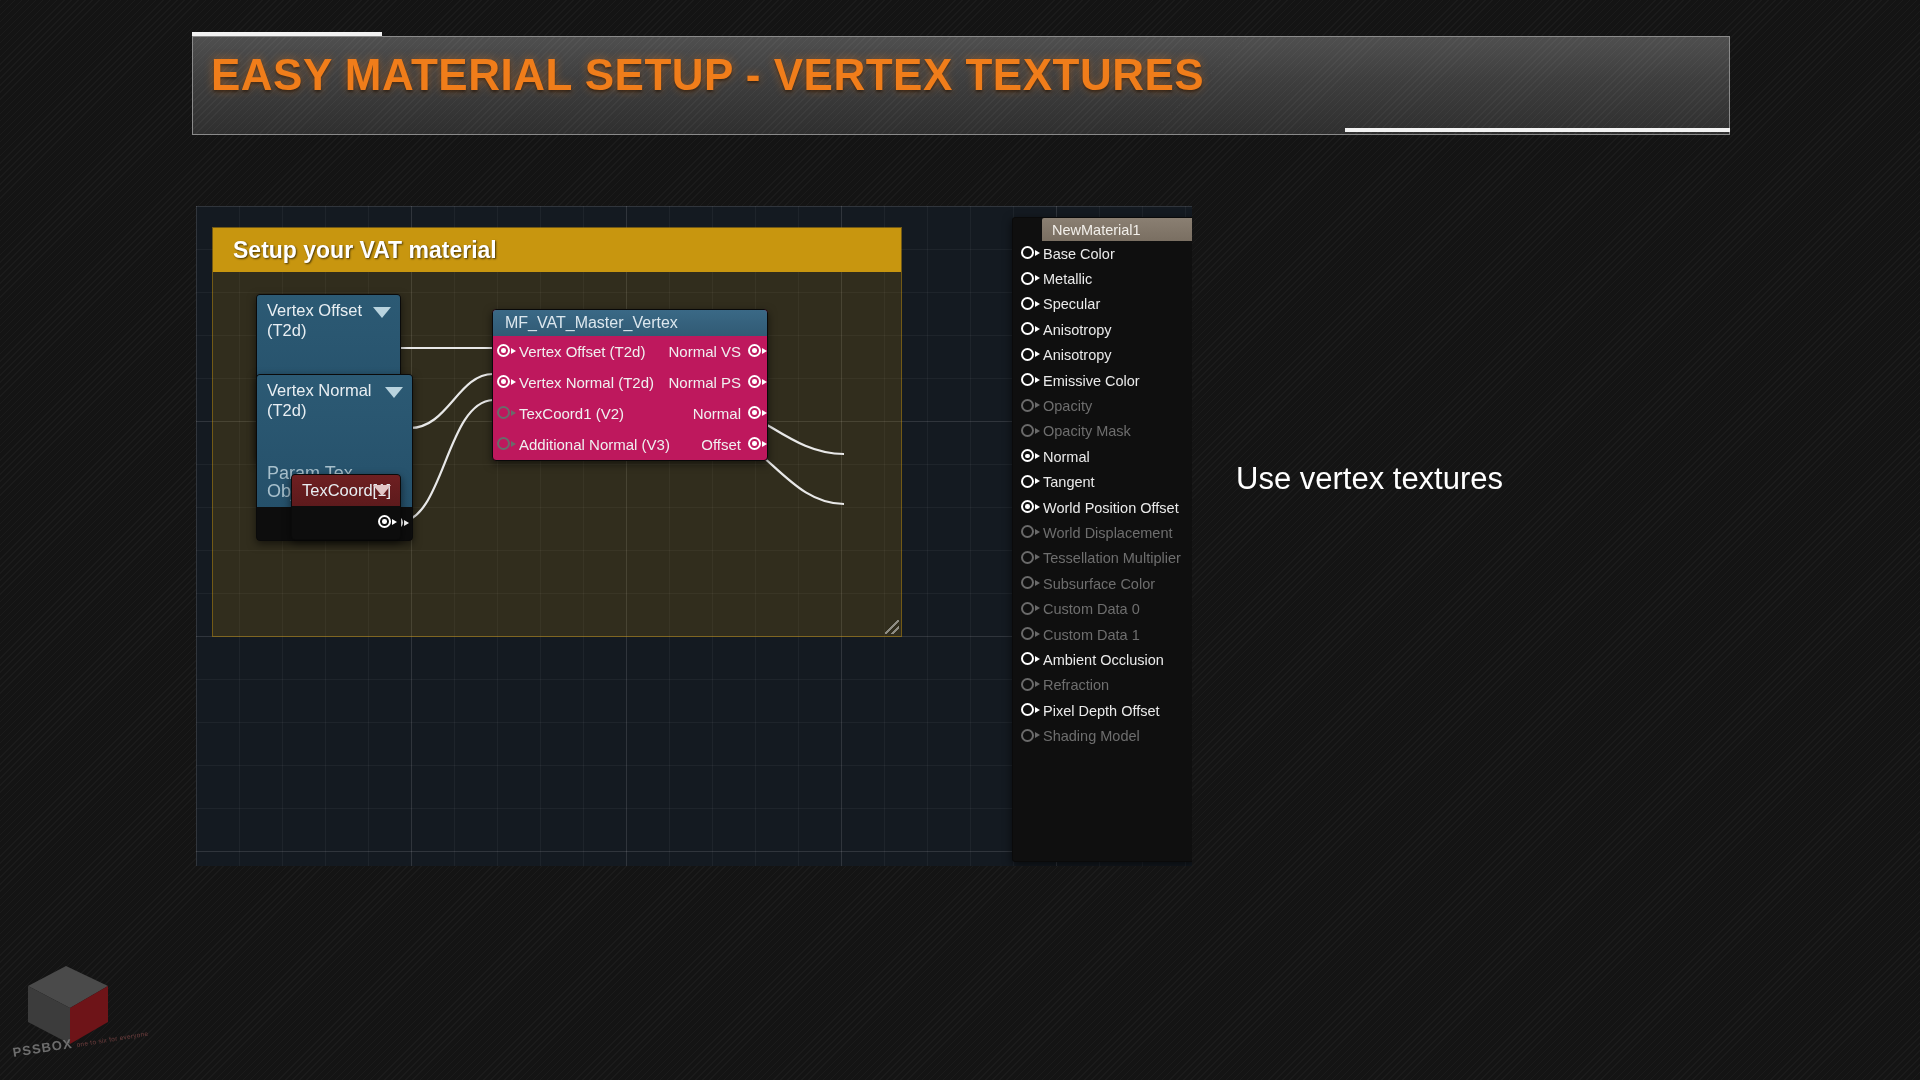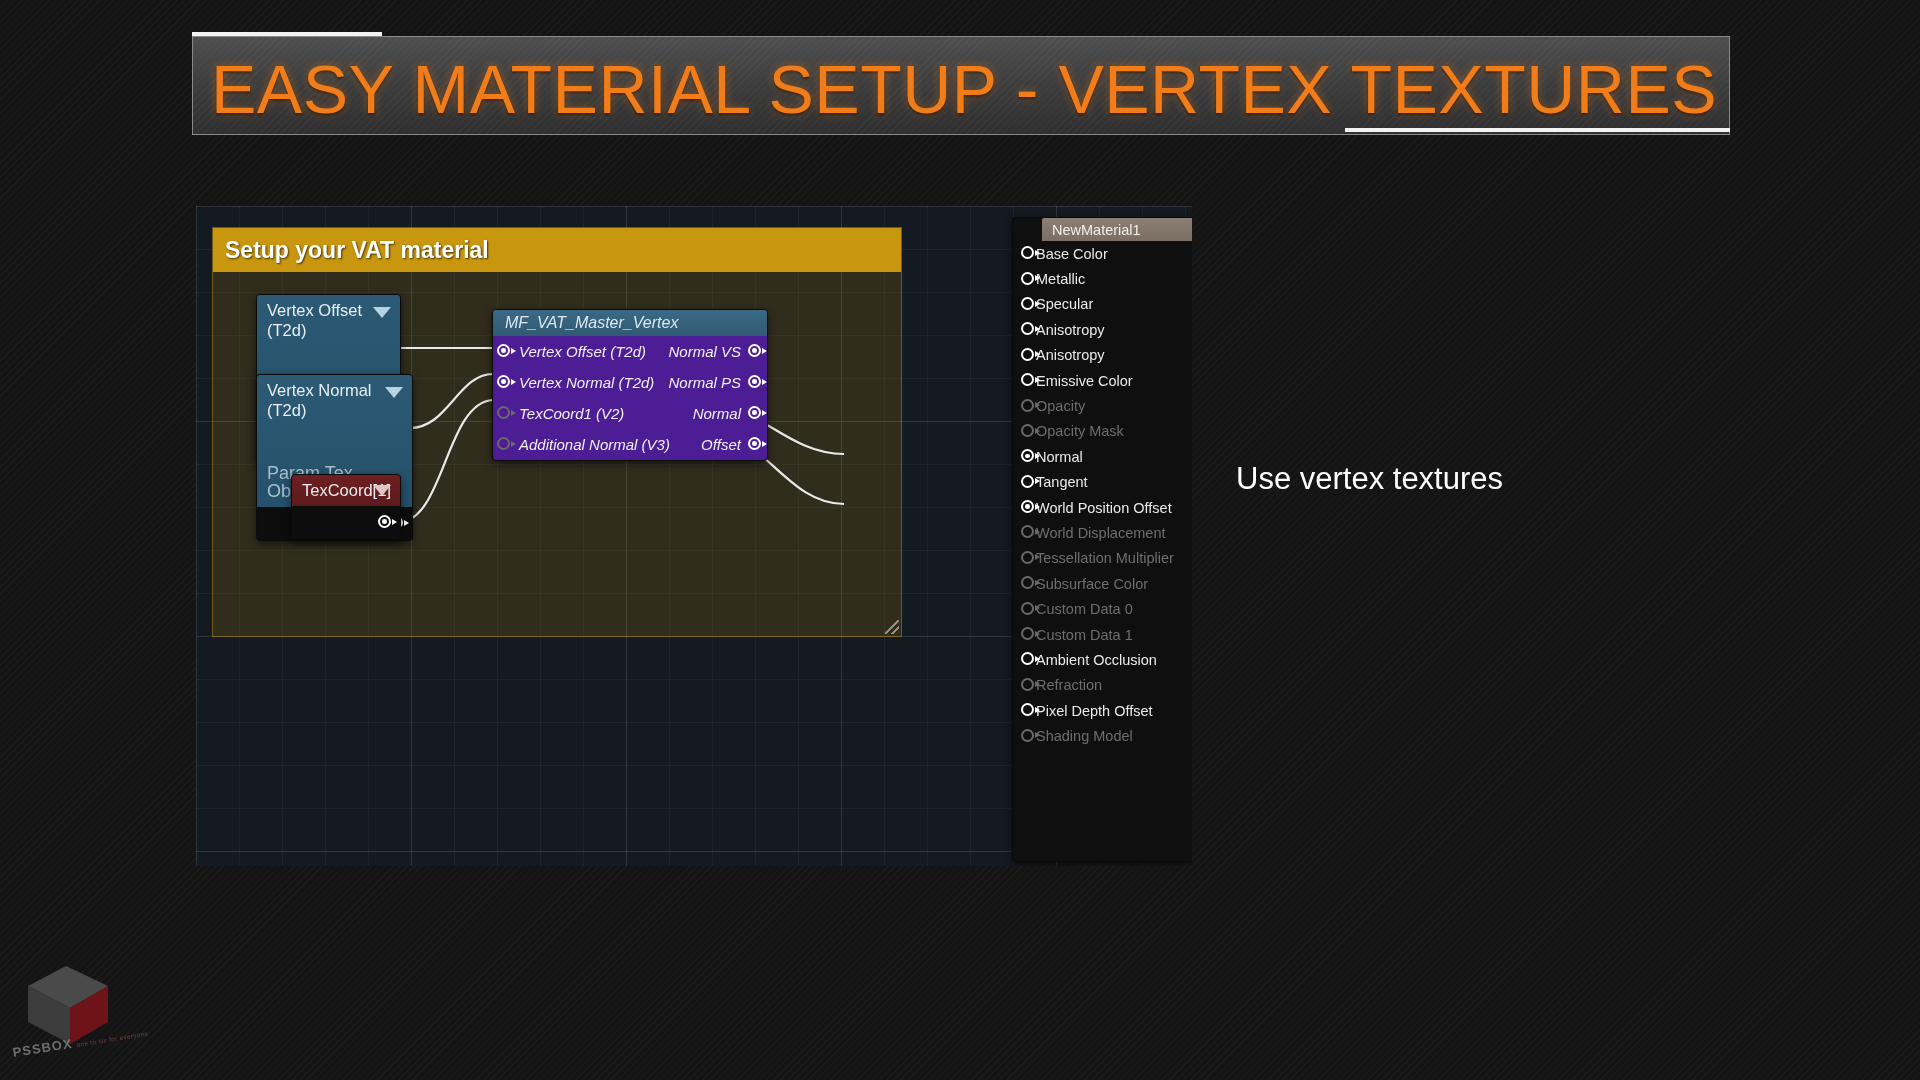--- a/index.html
+++ b/index.html
@@ -32,21 +32,21 @@
   .title-accent-top {
     position:absolute; left:192px; top:32px; width:190px; height:5px;
     background:#f2f2f2;
   }
   .title-accent-bottom {
     position:absolute; left:1345px; top:128px; width:385px; height:4px;
     background:#f2f2f2;
   }
   .title-text {
     position:absolute; left:211px; top:50px;
-    font-size:68px; font-weight:400; letter-spacing:0.5px;
+    font-size:44px; font-weight:700; letter-spacing:0.5px;
     color:#f07d1a;
     text-shadow:0 0 10px rgba(240,125,26,0.45), 0 2px 3px rgba(0,0,0,0.6);
     white-space:nowrap;
   }
 
   
   .graph {
     position:absolute; left:196px; top:206px; width:996px; height:660px;
     background:#141a21;
     overflow:hidden;
@@ -67,21 +67,21 @@
   }
 
   
   .comment {
     position:absolute; left:16px; top:21px; width:690px; height:410px;
     background:rgba(196,145,14,0.17);
     border:1px solid rgba(196,145,14,0.45);
   }
   .comment-header {
     height:44px; background:#c8960f;
-    display:flex; align-items:center; padding-left:12px;
+    display:flex; align-items:center; padding-left:20px;
   }
   .comment-title {
     font-size:23px; color:#ffffff; font-weight:600;
     text-shadow:1px 1px 2px rgba(0,0,0,0.65);
   }
   .comment-resize {
     position:absolute; right:2px; bottom:2px; width:14px; height:14px;
     background:
       linear-gradient(135deg, transparent 45%, rgba(255,255,255,0.45) 45%, rgba(255,255,255,0.45) 55%, transparent 55%),
       linear-gradient(135deg, transparent 70%, rgba(255,255,255,0.45) 70%, rgba(255,255,255,0.45) 80%, transparent 80%);
@@ -110,23 +110,22 @@
 
   .node-texcoord { background:#0d0d0d; border:1px solid #0a0a0a; }
   .node-texcoord .nhead {
     background:linear-gradient(180deg,#6e1f21 0%,#5d1a1c 100%);
     border-radius:3px 3px 0 0; padding:5px 10px 6px 10px; position:relative;
   }
   .node-texcoord .nhead-caret { border-top-color:#e2c6c6; top:10px; }
 
   
   .node-func {
-    background:#4c1d95; border:1px solid #090909;
+    background:#be185d; border:1px solid #090909;
     width:276px;
-    font-style:italic;
   }
   .node-func .fhead {
     background:linear-gradient(180deg,#3a6986 0%,#315a74 100%);
     border-radius:3px 3px 0 0; height:26px;
     display:flex; align-items:center; padding-left:12px;
   }
   .fhead-title { font-size:16px; color:#dce7ee; }
   .frow {
     height:31px; display:flex; align-items:center; justify-content:space-between;
     padding:0 4px 0 4px;
@@ -162,21 +161,21 @@
     background:#0f0f0f; border:1px solid #0a0a0a; border-radius:3px;
     box-shadow:0 3px 10px rgba(0,0,0,0.6);
   }
   .matnode-head {
     background:linear-gradient(180deg,#8a7f72 0%,#7a6f62 100%);
     height:23px; display:flex; align-items:center; padding-left:10px;
     border-radius:2px 2px 0 0;
     margin-left:29px;
   }
   .matnode-title { font-size:14.5px; color:#f2efea; }
-  .mrow { height:25.4px; display:flex; align-items:center; gap:0; padding-left:8px; }
+  .mrow { height:25.4px; display:flex; align-items:center; gap:7px; padding-left:8px; }
   .mrow-label { font-size:14.5px; color:#eaeaea; }
   .mrow.disabled .mrow-label { color:#6e6e6e; }
 
   
   .wires { position:absolute; inset:0; pointer-events:none; }
 
   
   .rtext {
     position:absolute; left:1236px; top:215px; width:470px;
     font-size:38px; line-height:54px; color:#ffffff; font-weight:400;

